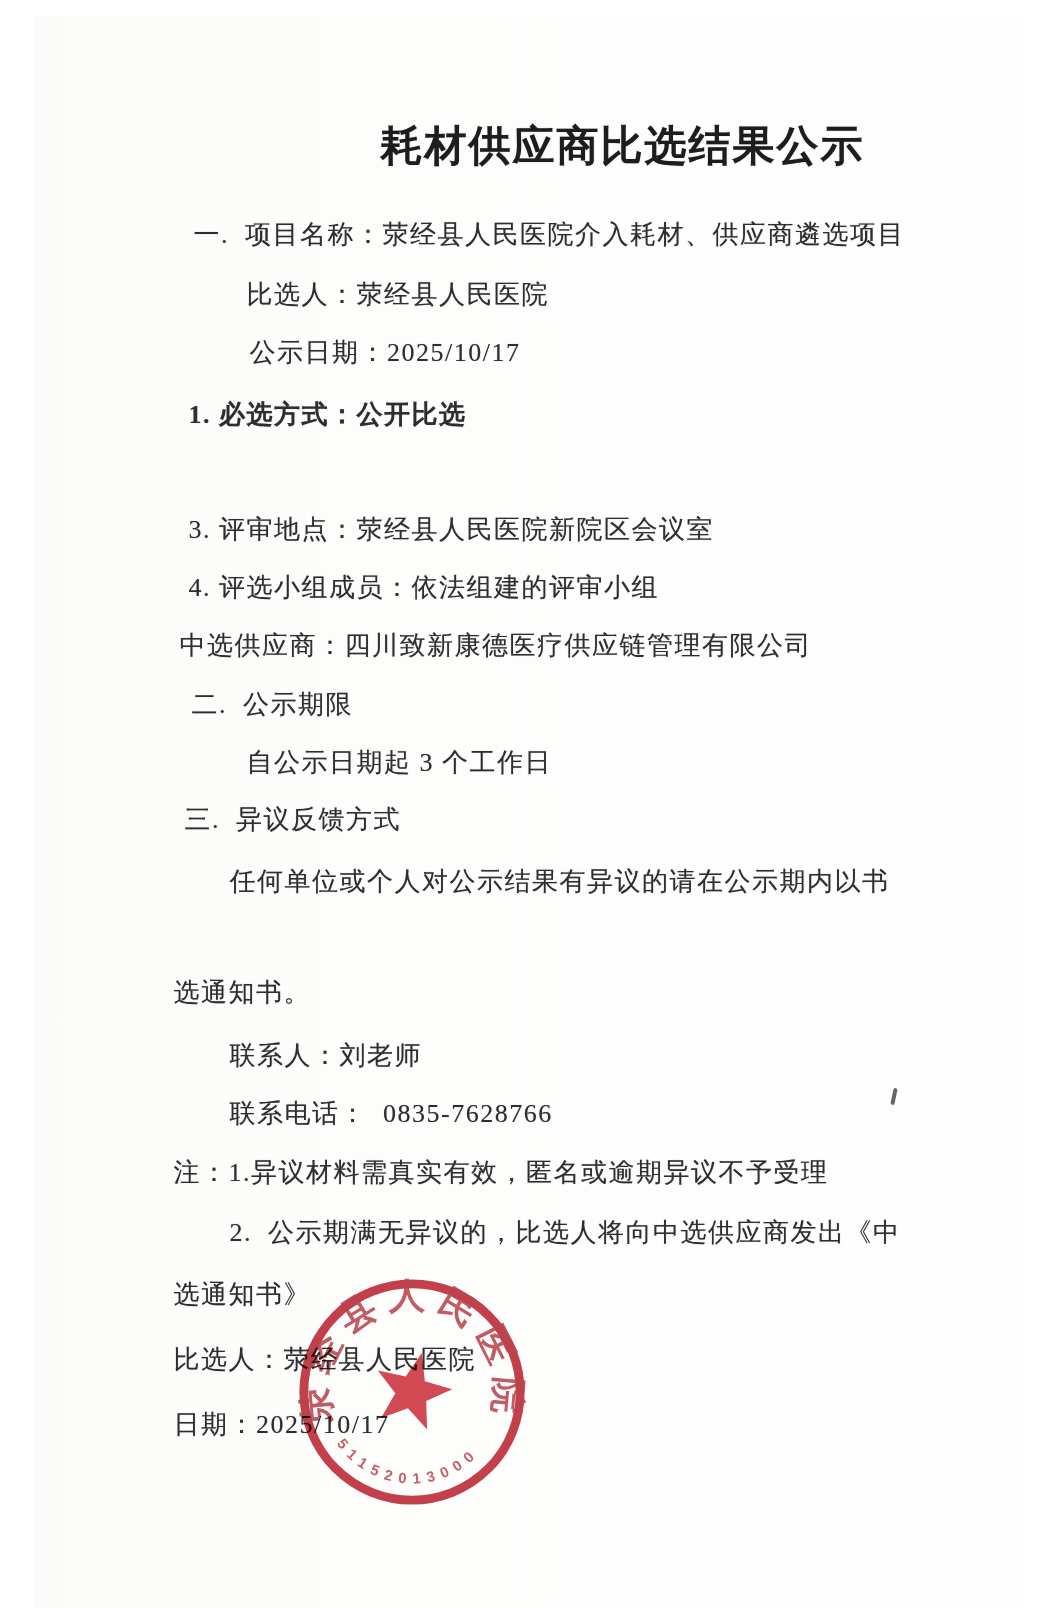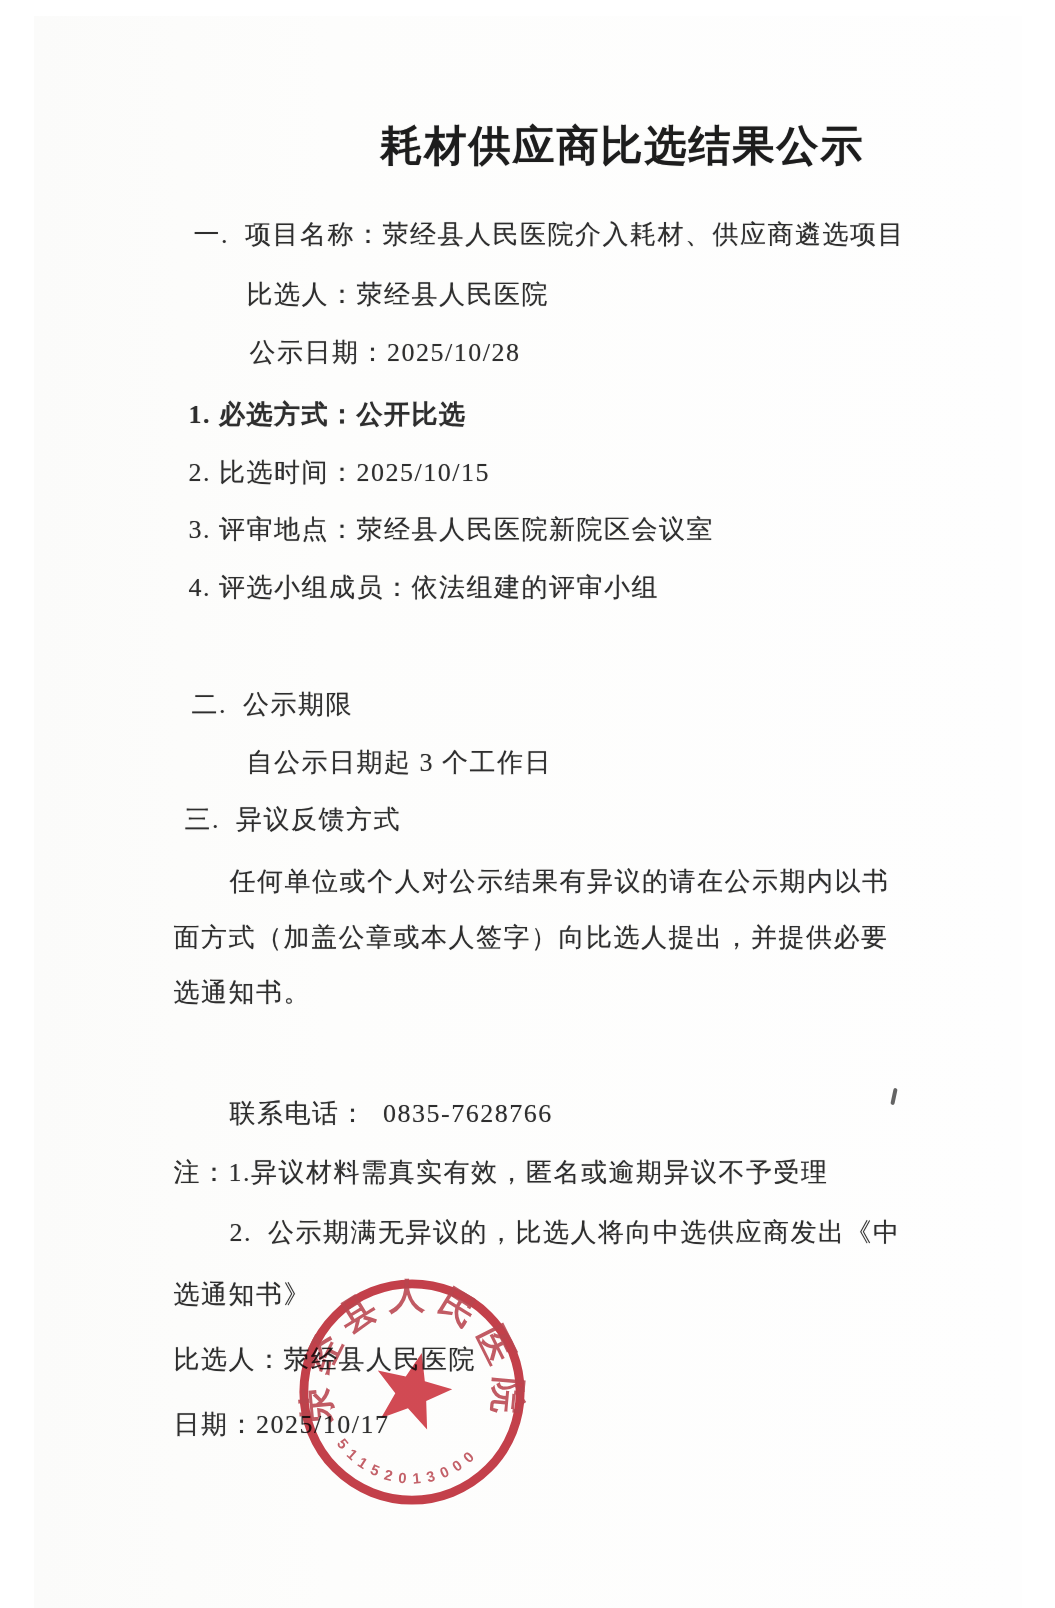--- a/index.html
+++ b/index.html
@@ -91,31 +91,31 @@
 </style>
 </head>
 <body>
 
 <div class="page">
 
   <h1 class="title">耗材供应商比选结果公示</h1>
 
   <p class="ln l0">一.  项目名称：荥经县人民医院介入耗材、供应商遴选项目</p>
   <p class="ln l1">比选人：荥经县人民医院</p>
-  <p class="ln l2">公示日期：2025/10/28</p>
+  <p class="ln l2">公示日期：2025/10/17</p>
   <p class="ln l3">1. 必选方式：公开比选</p>
-  <p class="ln l4">2. 比选时间：2025/10/15</p>
   <p class="ln l5">3. 评审地点：荥经县人民医院新院区会议室</p>
   <p class="ln l6">4. 评选小组成员：依法组建的评审小组</p>
+  <p class="ln l7">中选供应商：四川致新康德医疗供应链管理有限公司</p>
   <p class="ln l8">二.  公示期限</p>
   <p class="ln l9">自公示日期起 3 个工作日</p>
   <p class="ln l10">三.  异议反馈方式</p>
   <p class="ln l11">任何单位或个人对公示结果有异议的请在公示期内以书</p>
-  <p class="ln l12">面方式（加盖公章或本人签字）向比选人提出，并提供必要</p>
   <p class="ln l13">选通知书。</p>
+  <p class="ln l14">联系人：刘老师</p>
   <p class="ln l15">联系电话：  0835-7628766</p>
   <p class="ln l16">注：1.异议材料需真实有效，匿名或逾期异议不予受理</p>
   <p class="ln l17">2.  公示期满无异议的，比选人将向中选供应商发出《中</p>
   <p class="ln l18">选通知书》</p>
   <p class="ln l19">比选人：荥经县人民医院</p>
   <p class="ln l20">日期：2025/10/17</p>
 
   <svg class="seal" viewBox="0 0 240 240" xmlns="http://www.w3.org/2000/svg">
     <defs>
       <path id="arcTop" d="M 46.4 162.5 A 85 85 0 1 1 193.6 162.5" fill="none"></path>

